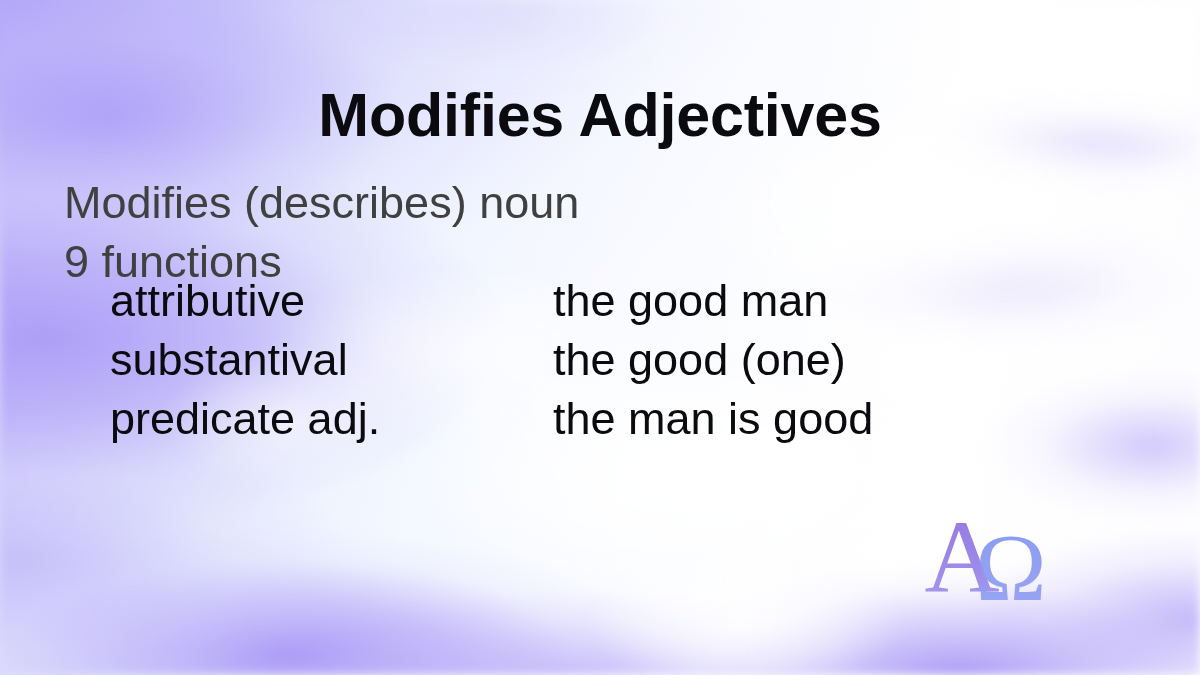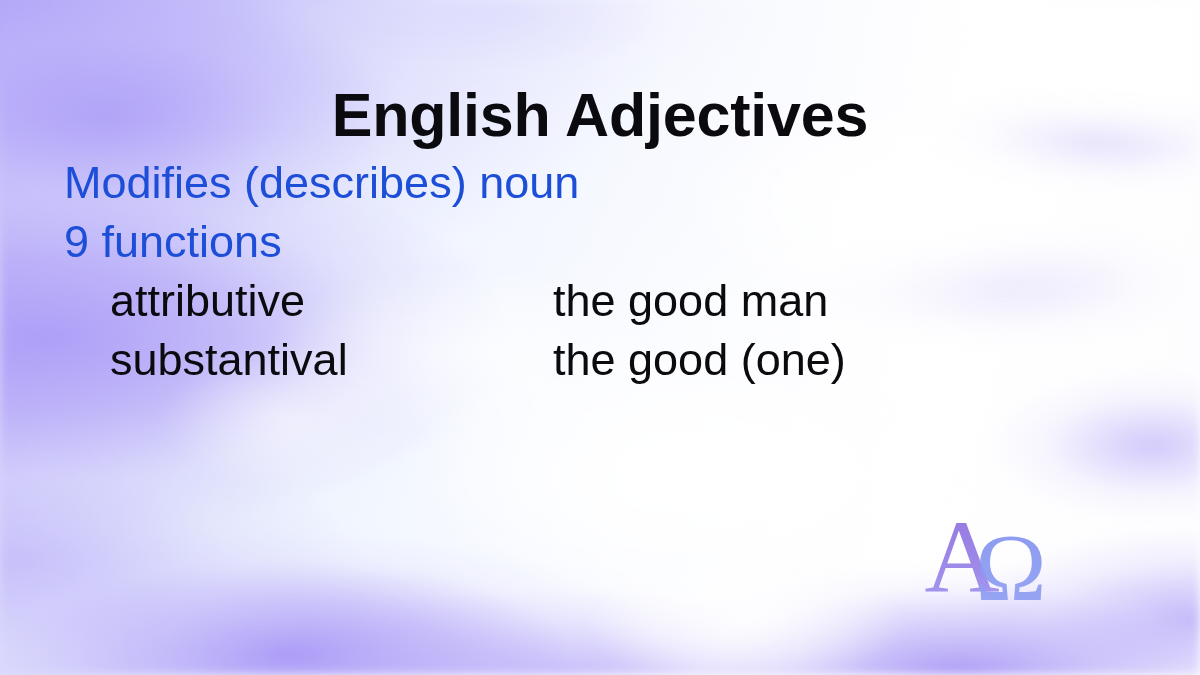--- a/index.html
+++ b/index.html
@@ -154,22 +154,23 @@
     line-height: 1.05;
     color: #0b0b0f;
     letter-spacing: -0.2px;
     white-space: nowrap;
   }
 
   .body-line {
     position: absolute;
     font-size: 45px;
     line-height: 1;
-    color: #1d4ed8;
+    color: #404040;
     white-space: pre;
+    margin-top: 20px;
   }
 
   #line-modifies { left: 64px;  top: 160px; }
   #line-functions { left: 64px; top: 219px; }
 
   .fn-row {
     position: absolute;
     left: 110px;
     width: 900px;
     height: 50px;
@@ -211,36 +212,40 @@
 <body>
 
 <div id="slide">
 
   <div class="bg-layer" id="bg-base"></div>
   <div class="bg-layer" id="bg-blobs"></div>
   <div class="bg-layer" id="bg-highlights"></div>
 
   <div id="content">
 
-    <h1 id="slide-title">English Adjectives</h1>
+    <h1 id="slide-title">Modifies Adjectives</h1>
 
     <div class="body-line" id="line-modifies">Modifies (describes) noun</div>
 
     <div class="body-line" id="line-functions">9 functions</div>
 
     <div class="fn-row" id="fn-row-1">
       <span class="fn-name">substantival</span>
       <span class="fn-example">the good (one)</span>
     </div>
 
     <div class="fn-row" id="fn-row-0">
       <span class="fn-name">attributive</span>
       <span class="fn-example">the good man</span>
     </div>
 
+    <div class="fn-row" id="fn-row-2">
+      <span class="fn-name">predicate adj.</span>
+      <span class="fn-example">the man is good</span>
+    </div>
 
     <div id="logo">
       <svg viewBox="0 0 150 106" xmlns="http://www.w3.org/2000/svg" aria-hidden="true">
         <defs>
           <linearGradient id="gradAlpha" x1="0" y1="0" x2="0" y2="1">
             <stop offset="0%" stop-color="#9575e0"></stop>
             <stop offset="55%" stop-color="#9d88e8"></stop>
             <stop offset="100%" stop-color="#a79cf2"></stop>
           </linearGradient>
           <linearGradient id="gradOmega" x1="0" y1="0" x2="0" y2="1">

